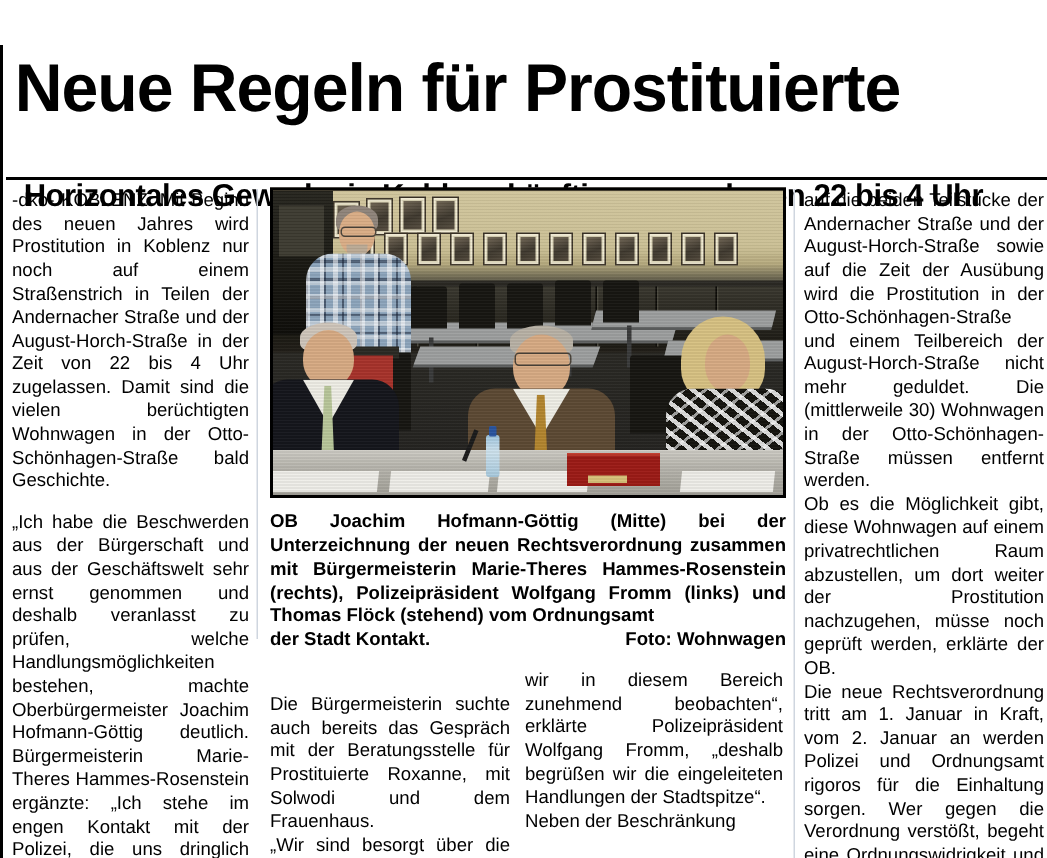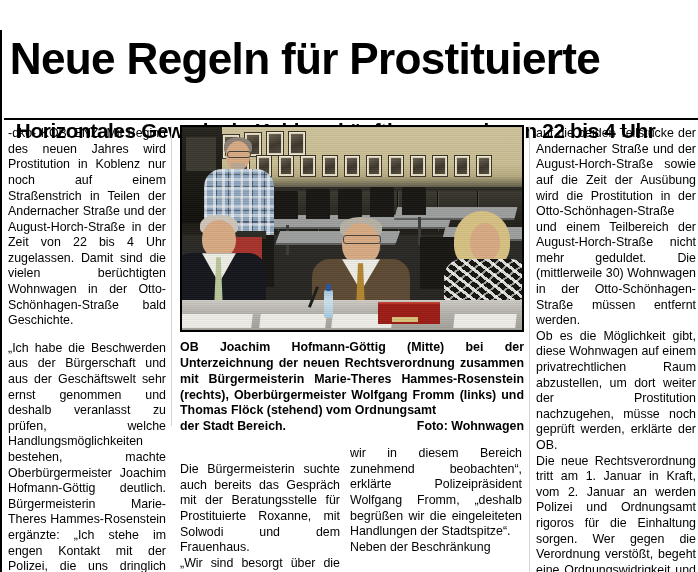--- a/index.html
+++ b/index.html
@@ -395,23 +395,23 @@
       <div class="paper" style="left:272px; width:62px;"></div>
       <div class="bottle" style="left:142px;"></div>
       <div class="folder" style="left:196px; width:62px; height:20px;"></div>
       <div style="position:absolute;left:130px;bottom:22px;width:3px;height:22px;background:#1b1b1b;transform:rotate(22deg);"></div>
 
       <div class="photo-grain"></div>
     </div>
   </div>
 
   <div id="caption">
-    <span>OB Joachim Hofmann-Göttig (Mitte) bei der Unterzeichnung der neuen Rechtsverordnung zusammen mit Bürgermeisterin Marie-Theres Hammes-Rosenstein (rechts), Oberbürgermeister Wolfgang Fromm (links) und Thomas Flöck (stehend) vom Ordnungsamt</span>
+    <span>OB Joachim Hofmann-Göttig (Mitte) bei der Unterzeichnung der neuen Rechtsverordnung zusammen mit Bürgermeisterin Marie-Theres Hammes-Rosenstein (rechts), Polizeipräsident Wolfgang Fromm (links) und Thomas Flöck (stehend) vom Ordnungsamt</span>
     <span class="credit-line">
-      <span class="credit-left">der Stadt Bereich.</span>
+      <span class="credit-left">der Stadt Kontakt.</span>
       <span class="credit-right">Foto: Wohnwagen</span>
     </span>
   </div>
 
   <div class="col" id="col-m1">
     <p>Die Bürgermeisterin suchte auch bereits das Gespräch mit der Beratungsstelle für Prostituierte Roxanne, mit Solwodi und dem Frauenhaus.</p>
     <p>„Wir sind besorgt über die Umgebungskriminalität, die</p>
   </div>
 
   <div class="col" id="col-m2">

